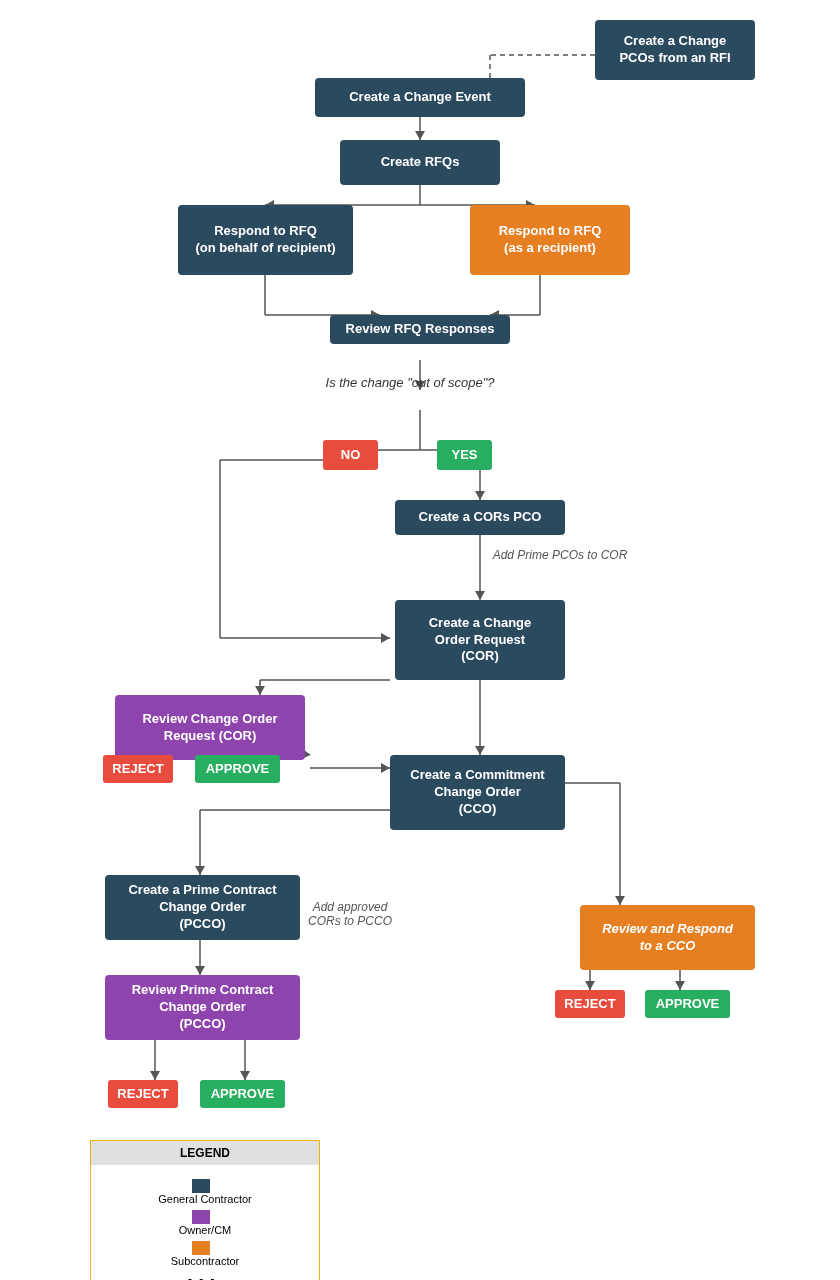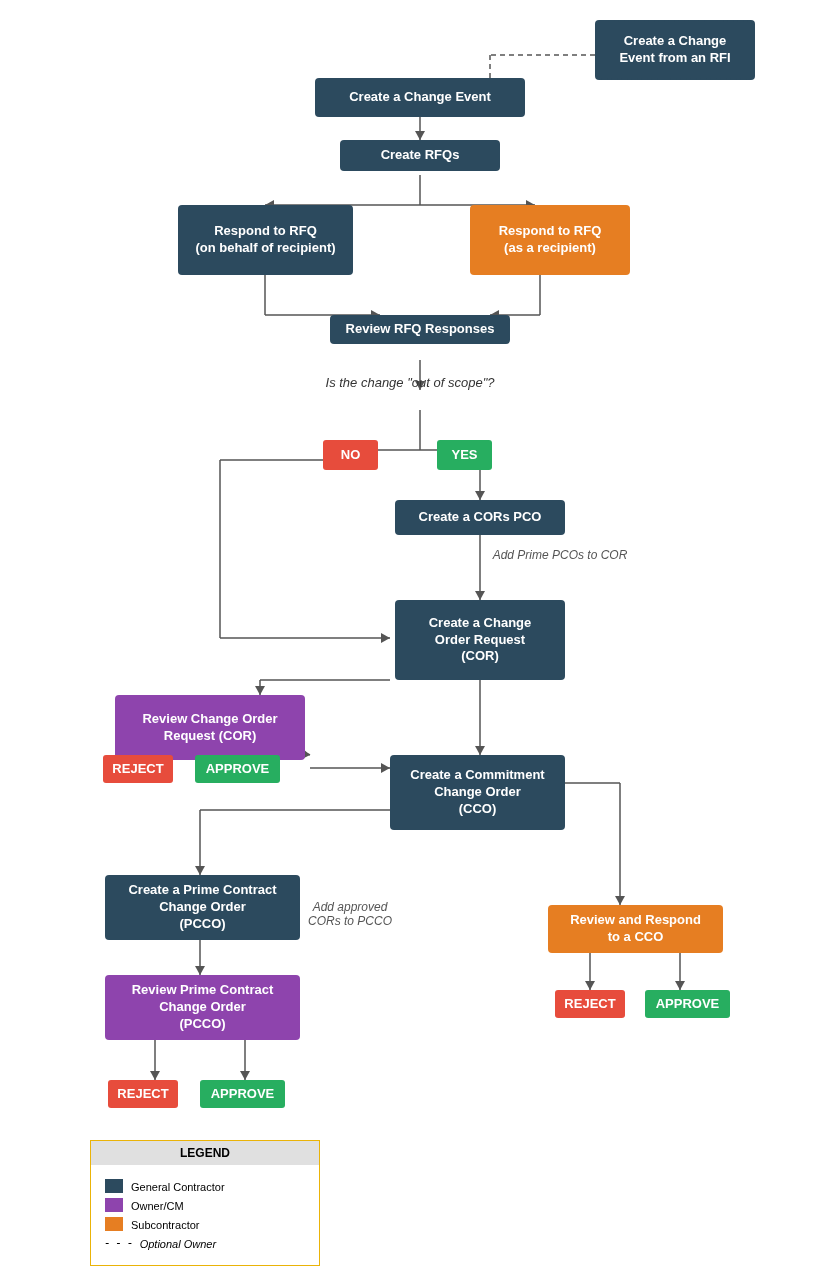--- a/index.html
+++ b/index.html
@@ -68,23 +68,24 @@
       font-weight: bold;
       font-size: 12px;
       text-align: center;
       margin-bottom: 8px;
       background: #e0e0e0;
       margin: -10px -14px 8px -14px;
       padding: 5px;
     }
     .legend-item {
       display: flex;
-      align-items: flex-end;
+      align-items: center;
       margin-bottom: 5px;
       font-size: 11px;
+      flex-direction: column;
     }
     .legend-color {
       width: 18px;
       height: 14px;
       margin-right: 8px;
       flex-shrink: 0;
     }
     .legend-dash {
       font-style: italic;
       font-size: 12px;
@@ -177,29 +178,29 @@
     <polygon points="245,1080 240,1071 250,1071" fill="#555"></polygon>
 
     <line x1="590" y1="945" x2="590" y2="990" stroke="#555" stroke-width="1.5"></line>
     <polygon points="590,990 585,981 595,981" fill="#555"></polygon>
 
     <line x1="680" y1="945" x2="680" y2="990" stroke="#555" stroke-width="1.5"></line>
     <polygon points="680,990 675,981 685,981" fill="#555"></polygon>
   </svg>
 
   <div class="box box-dark-teal" style="left:595px; top:20px; width:160px; height:60px; border: 2px dashed #2c4a5e;">
-    <span>Create a Change Event
+    <span>Create a Change PCOs
 from an RFI</span>
   </div>
 
   <div class="box box-dark-teal" style="left:315px; top:78px; width:210px; height:39px;">
     <span>Create a Change Event</span>
   </div>
 
-  <div class="box box-dark-teal" style="left:340px; top:140px; width:160px; height:31px;">
+  <div class="box box-dark-teal" style="left:340px; top:140px; width:160px; height:45px;">
     <span>Create RFQs</span>
   </div>
 
   <div class="box box-dark-teal" style="left:178px; top:205px; width:175px; height:70px;">
     <span>Respond to RFQ<br>(on behalf of recipient)</span>
   </div>
 
   <div class="box box-orange" style="left:470px; top:205px; width:160px; height:70px;">
     <span>Respond to RFQ<br>(as a recipient)</span>
   </div>
@@ -249,21 +250,21 @@
   </div>
 
   <div class="box box-dark-teal" style="left:105px; top:875px; width:195px; height:65px;">
     <span>Create a Prime Contract<br>Change Order<br>(PCCO)</span>
   </div>
 
   <div class="note-text" style="left:290px; top:900px; width:120px;">
     <span>Add approved<br>CORs to PCCO</span>
   </div>
 
-  <div class="box box-orange" style="left:548px; top:905px; width:175px; height:48px;">
+  <div class="box box-orange" style="left:580px; top:905px; width:175px; height:65px;font-style:italic;">
     <span>Review and Respond<br>to a CCO</span>
   </div>
 
   <div class="box box-purple" style="left:105px; top:975px; width:195px; height:65px;">
     <span>Review Prime Contract<br>Change Order<br>(PCCO)</span>
   </div>
 
   <div class="box btn-red" style="left:108px; top:1080px; width:70px; height:28px; border-radius:3px;">
     <span>REJECT</span>
   </div>

